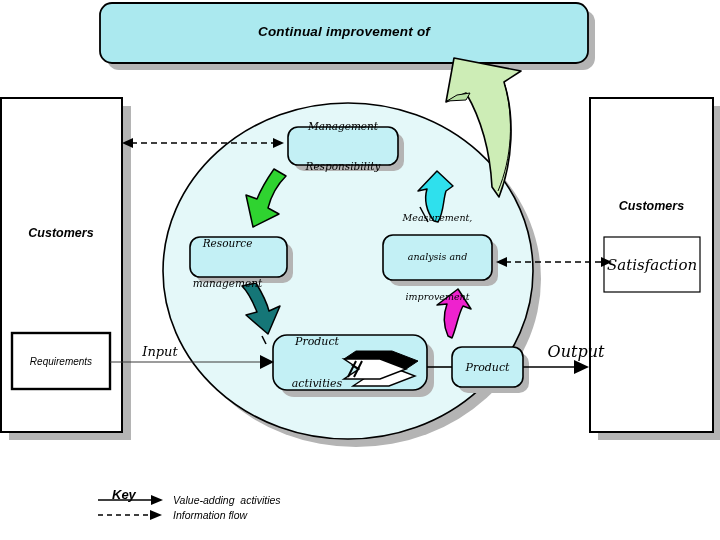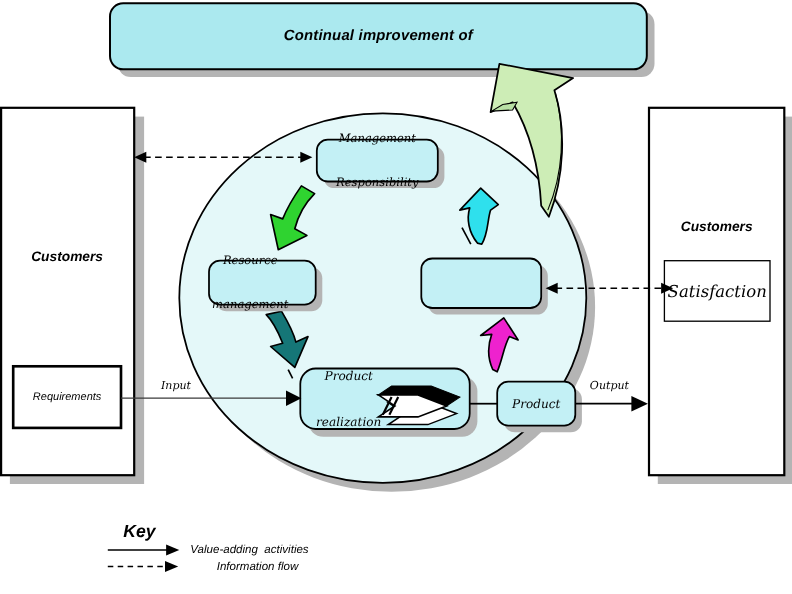--- a/index.html
+++ b/index.html
@@ -13,33 +13,33 @@
   .sans-i{font-family:"Liberation Sans",sans-serif;font-style:italic;}
   .sans-bi{font-family:"Liberation Sans",sans-serif;font-style:italic;font-weight:700;}
 
   .banner-text{left:100px;top:3px;width:488px;height:57px;flex-direction:column;
                font-size:13.5px;line-height:21px;letter-spacing:.2px;}
   .customers-left{left:6px;top:224px;width:110px;height:17px;font-size:12.5px;}
   .customers-right{left:592px;top:197px;width:119px;height:17px;font-size:12.5px;}
   .node-mgmt{left:288px;top:127px;width:110px;height:38px;flex-direction:column;
              font-size:10.5px;line-height:13px;}
   .node-res{left:190px;top:237px;width:75px;height:40px;flex-direction:column;
-            font-size:10.5px;line-height:13px;}
+            font-size:10.5px;line-height:13px;justify-content:space-between;}
   .node-meas{left:383px;top:235px;width:109px;height:45px;flex-direction:column;
              font-size:9.5px;line-height:12.5px;}
   .node-real{left:276px;top:339px;width:82px;height:46px;flex-direction:column;
              font-size:11px;line-height:15px;}
   .node-prod{left:452px;top:347px;width:71px;height:40px;font-size:11px;}
   .req-text{left:12px;top:333px;width:98px;height:56px;font-size:10px;border-radius:13px;}
   .sat-text{left:604px;top:237px;width:96px;height:55px;font-size:15px;}
-  .lbl-input{left:138px;top:344px;width:44px;height:14px;font-size:10px;}
-  .lbl-output{left:530px;top:344px;width:48px;height:14px;font-size:10px;}
-  .key-title{left:112px;top:475px;width:44px;height:17px;font-size:16px;justify-content:flex-start;}
+  .lbl-input{left:138px;top:344px;width:44px;height:14px;font-size:13px;}
+  .lbl-output{left:552px;top:344px;width:48px;height:14px;font-size:16px;}
+  .key-title{left:112px;top:486px;width:44px;height:17px;font-size:13px;justify-content:flex-start;}
   .key-lbl1{left:173px;top:493px;width:160px;height:14px;font-size:10.5px;justify-content:flex-start;white-space:pre;}
-  .key-lbl2{left:173px;top:508px;width:160px;height:14px;font-size:10.5px;justify-content:flex-start;margin-left:24px;}
+  .key-lbl2{left:173px;top:508px;width:160px;height:14px;font-size:10.5px;justify-content:flex-start;}
 </style>
 </head>
 <body>
 
 <div class="stage">
 
 <svg width="720" height="540" viewBox="0 0 720 540">
 
   <rect x="107" y="10" width="488" height="60" rx="12" fill="#b4b4b4"></rect>
   <rect x="100" y="3" width="488" height="60" rx="12" fill="#abe9ef" stroke="#000" stroke-width="1.8"></rect>
@@ -137,24 +137,29 @@
   <div class="txt node-mgmt serif-i">
     <span>Management</span>
     <span>Responsibility</span>
   </div>
 
   <div class="txt node-res serif-i">
     <span>Resource</span>
     <span>management</span>
   </div>
 
+  <div class="txt node-meas serif-i">
+    <span>Measurement,</span>
+    <span>analysis and</span>
+    <span>improvement</span>
+  </div>
 
   <div class="txt node-real serif-i">
     <span>Product</span>
-    <span>realization</span>
+    <span>activities</span>
   </div>
 
   <div class="txt node-prod serif-i">Product</div>
 
   <div class="txt req-text sans-i">Requirements</div>
   <div class="txt sat-text serif-i">Satisfaction</div>
 
   <div class="txt lbl-input serif-i">Input</div>
   <div class="txt lbl-output serif-i">Output</div>
 

